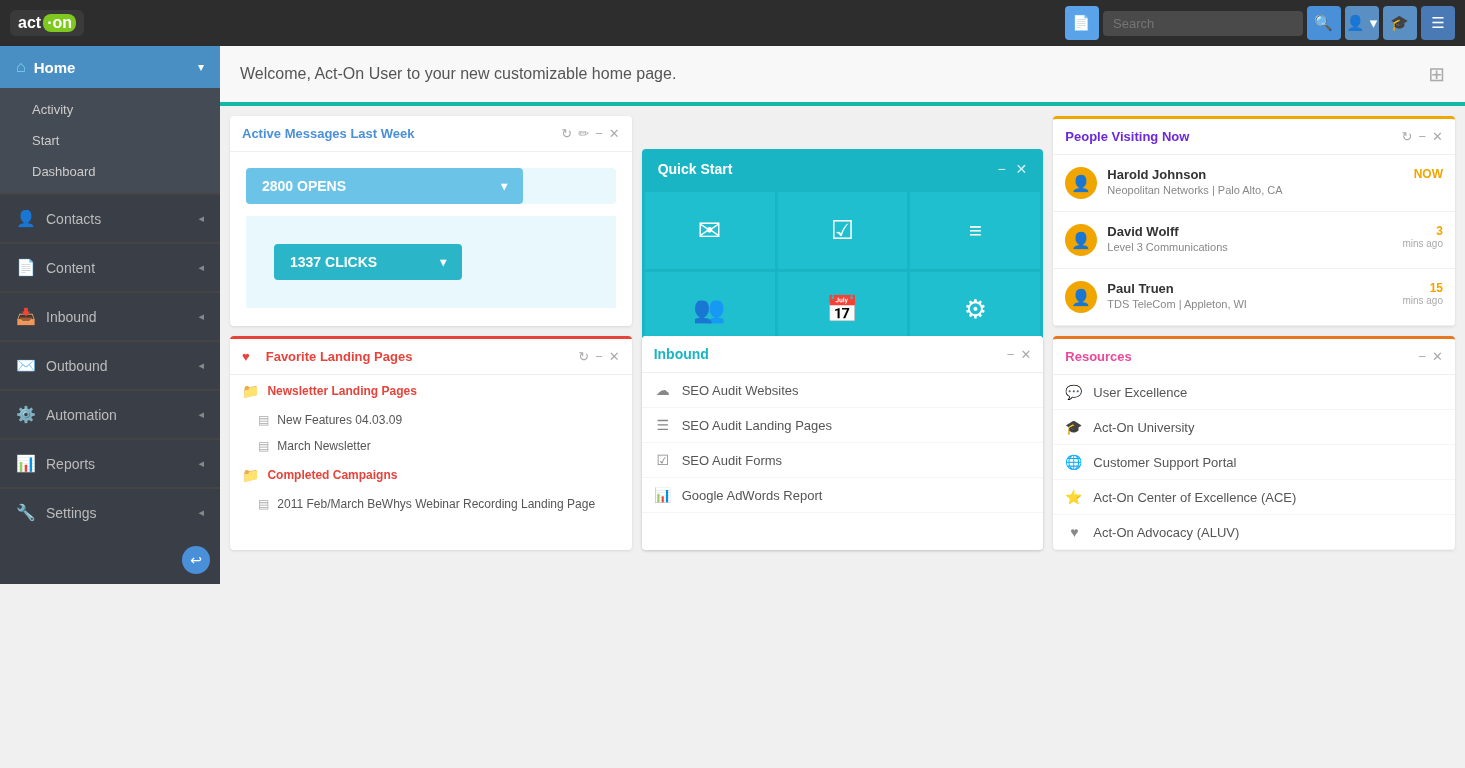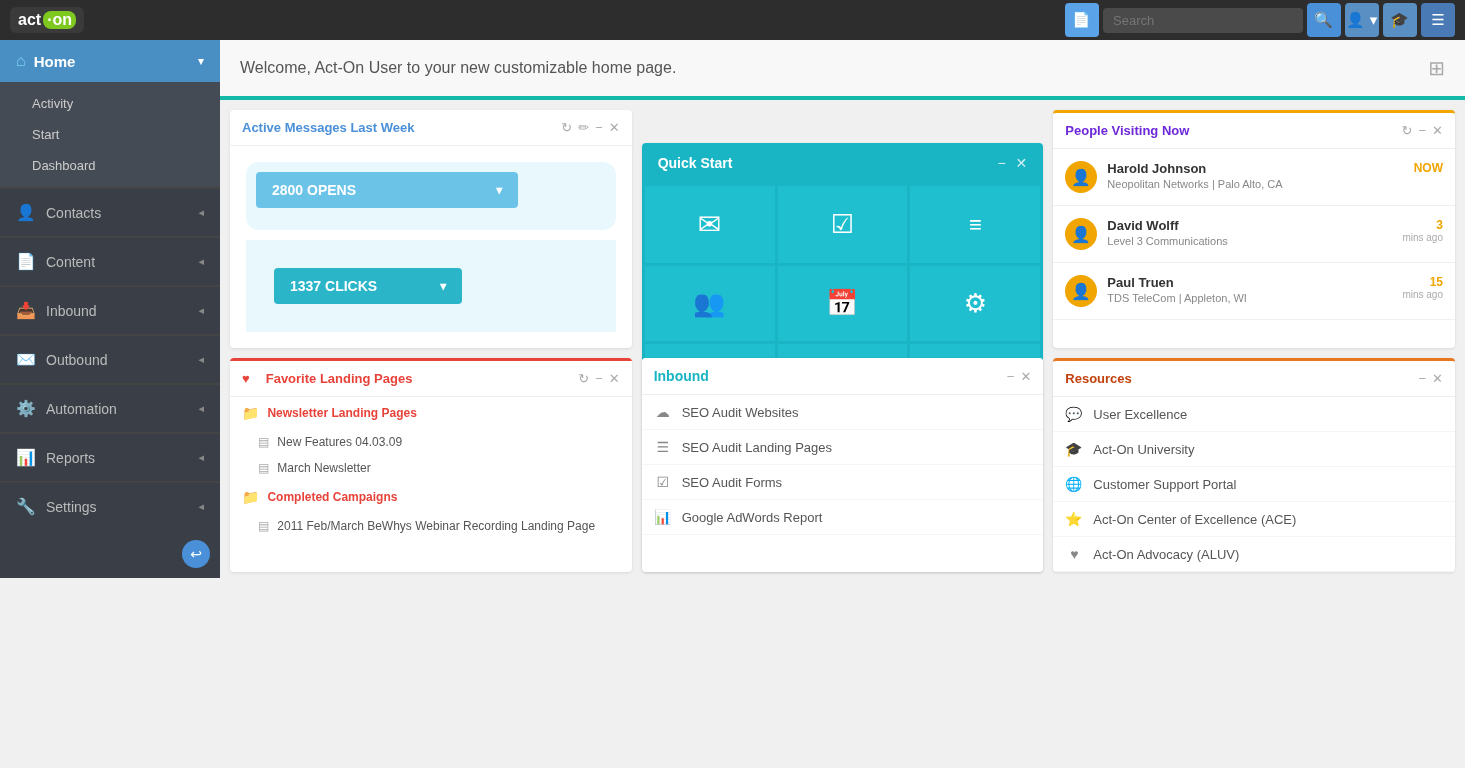--- a/index.html
+++ b/index.html
@@ -1,21 +1,21 @@
 <!DOCTYPE html>
 <html><head>
   <meta charset="utf-8">
   <style>
     * { box-sizing: border-box; margin: 0; padding: 0; }
     body { font-family: Arial, sans-serif; font-size: 13px; background: #f0f0f0; display: flex; flex-direction: column; height: 768px; overflow: hidden; }
 
     
     .top-nav {
       background: #2d2d2d;
-      height: 40px;
+      height: 46px;
       display: flex;
       align-items: center;
       padding: 0 10px;
       flex-shrink: 0;
     }
     .logo {
       background: #3a3a3a;
       border-radius: 6px;
       padding: 4px 8px;
       display: flex;
@@ -354,21 +354,21 @@
     .person-time { font-size: 12px; color: #f0a500; font-weight: bold; text-align: right; }
     .person-time-label { color: #aaa; font-size: 10px; text-align: right; }
 
     
     .resources-widget {
       grid-column: 3;
       grid-row: 2;
       border-top: 3px solid #e87722;
     }
     .resources-header { border-bottom: 1px solid #eee; }
-    .resources-header .widget-title { color: #c2410c; }
+    .resources-header .widget-title { color: #ec4899; }
     .resource-item {
       display: flex;
       align-items: center;
       gap: 10px;
       padding: 9px 12px;
       color: #555;
       cursor: pointer;
       font-size: 13px;
       border-bottom: 1px solid #f5f5f5;
     }
@@ -490,21 +490,21 @@
         <div class="widget-header">
           <span class="widget-title">Active Messages Last Week</span>
           <div class="widget-header-icons">
             <span>↻</span>
             <span>✏</span>
             <span>−</span>
             <span>✕</span>
           </div>
         </div>
         <div class="widget-body">
-          <div style="background:#e8f8fc; padding: 10px; border-radius:13px; margin-bottom: 10px; position:relative;">
+          <div style="background:#e8f8fc; border-radius:4px; margin-bottom: 10px; position:relative;">
             <div class="opens-bar">
               <span>2800 OPENS</span>
               <span class="bar-arrow">▾</span>
             </div>
           </div>
           <div style="background:#e8f8fc; padding: 28px; border-radius:1px; position:relative;">
             <div class="clicks-bar">
               <span>1337 CLICKS</span>
               <span class="bar-arrow">▾</span>
             </div>

